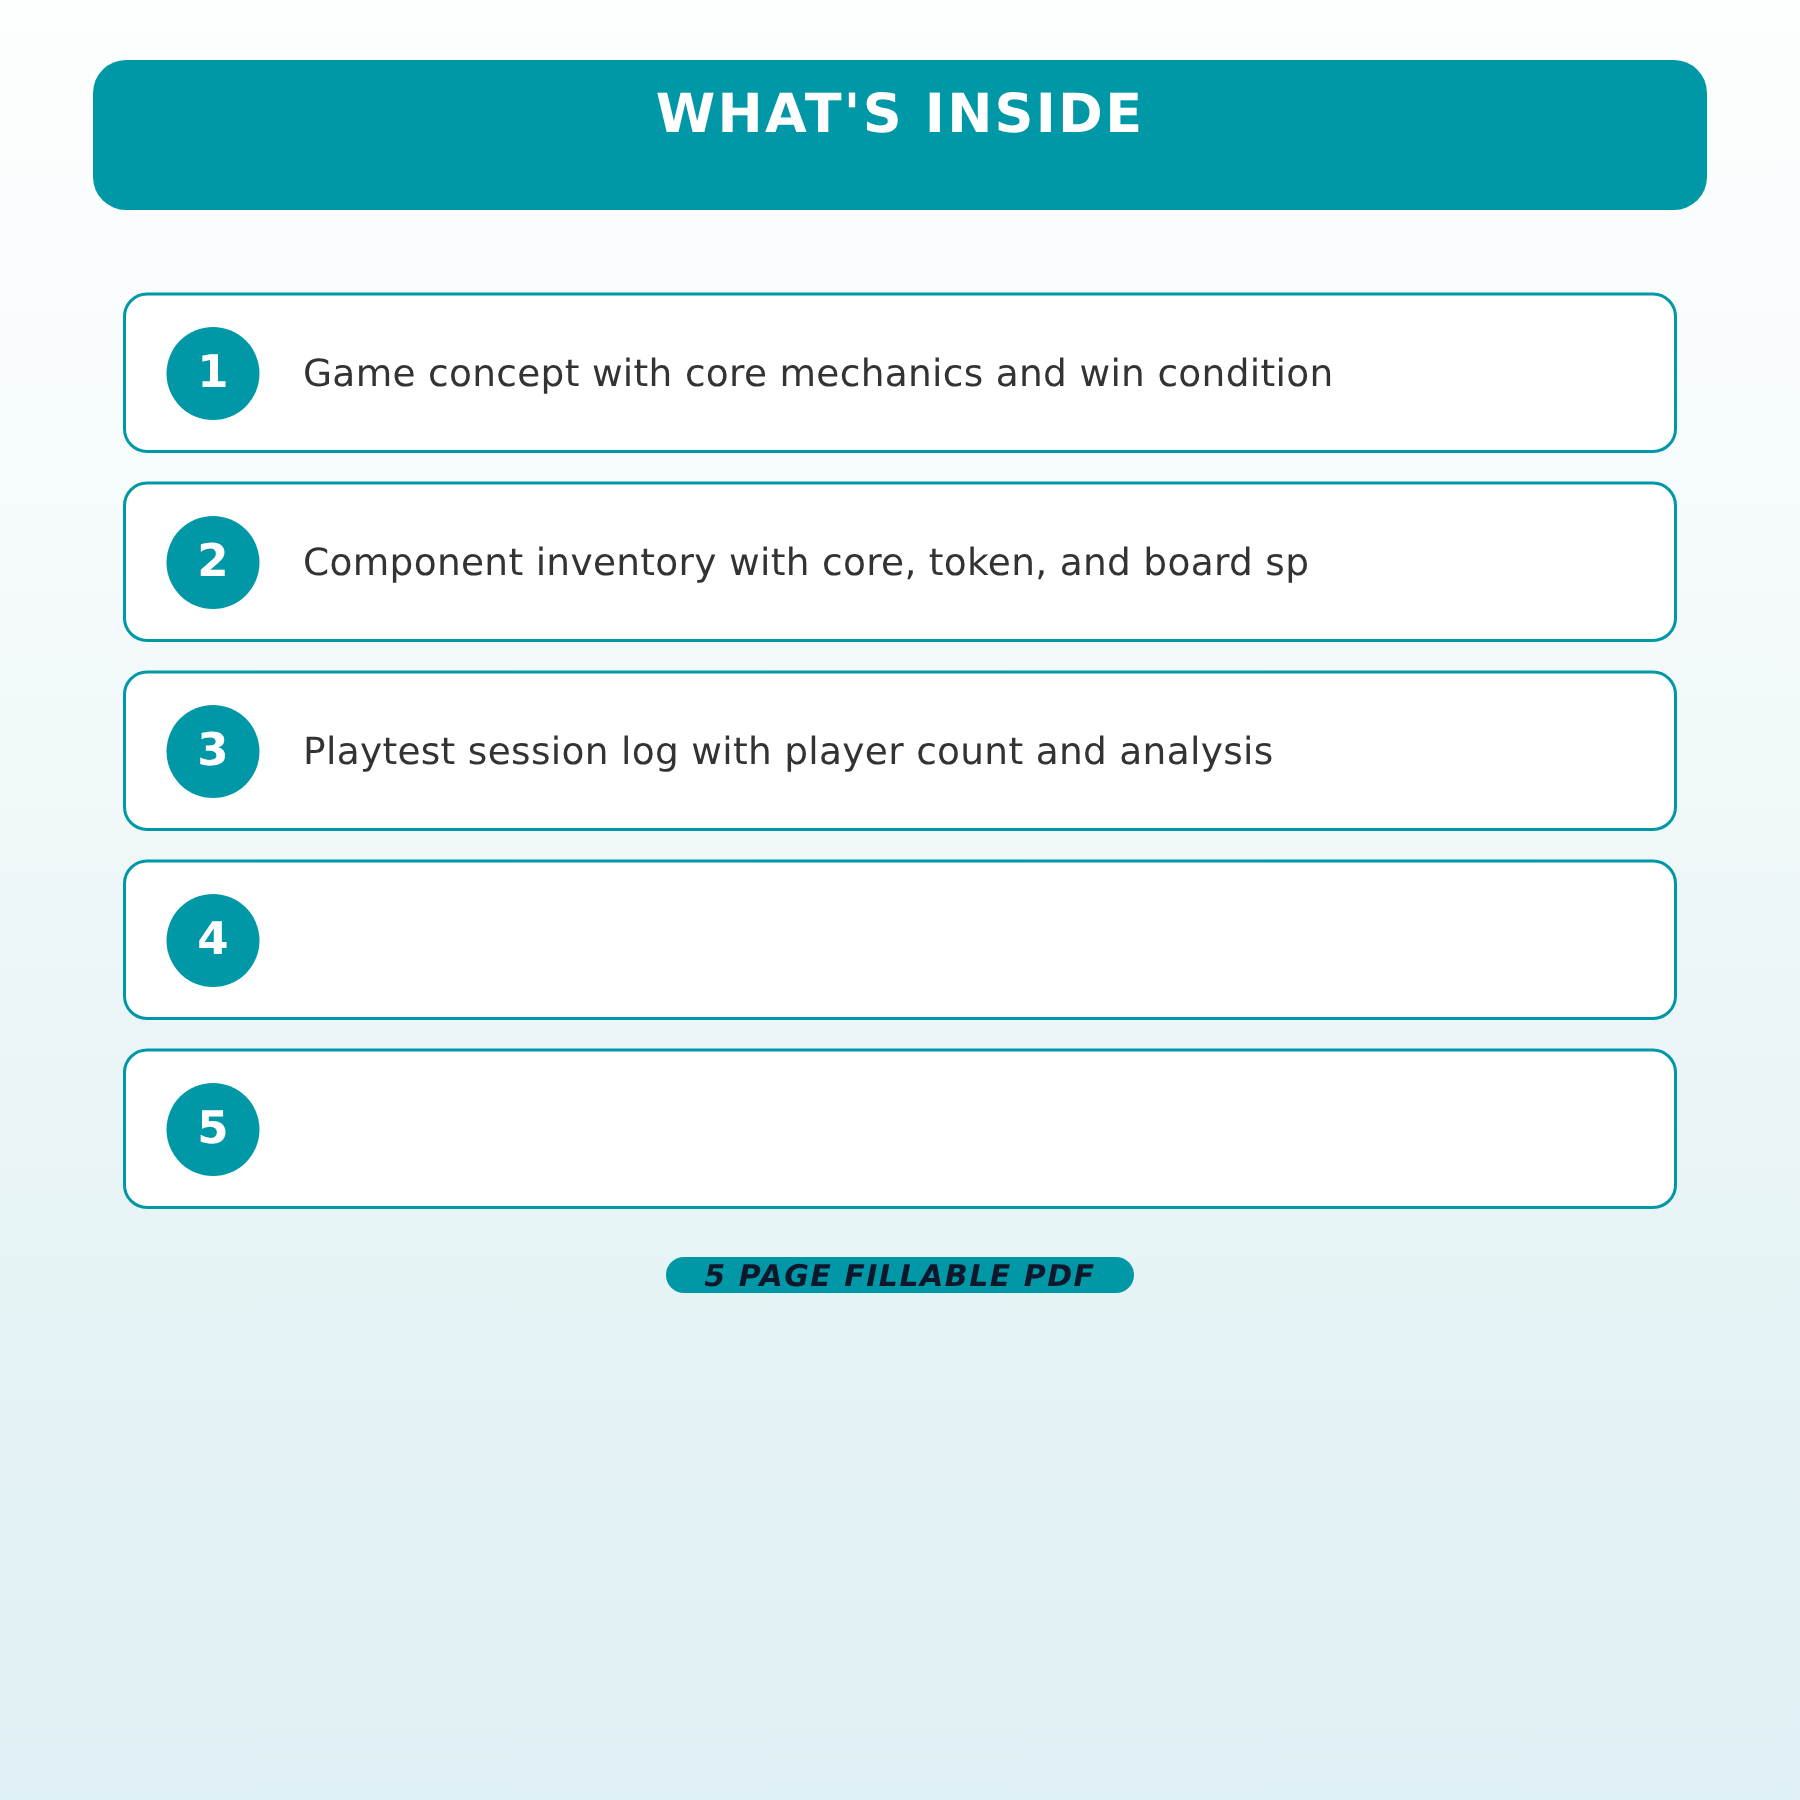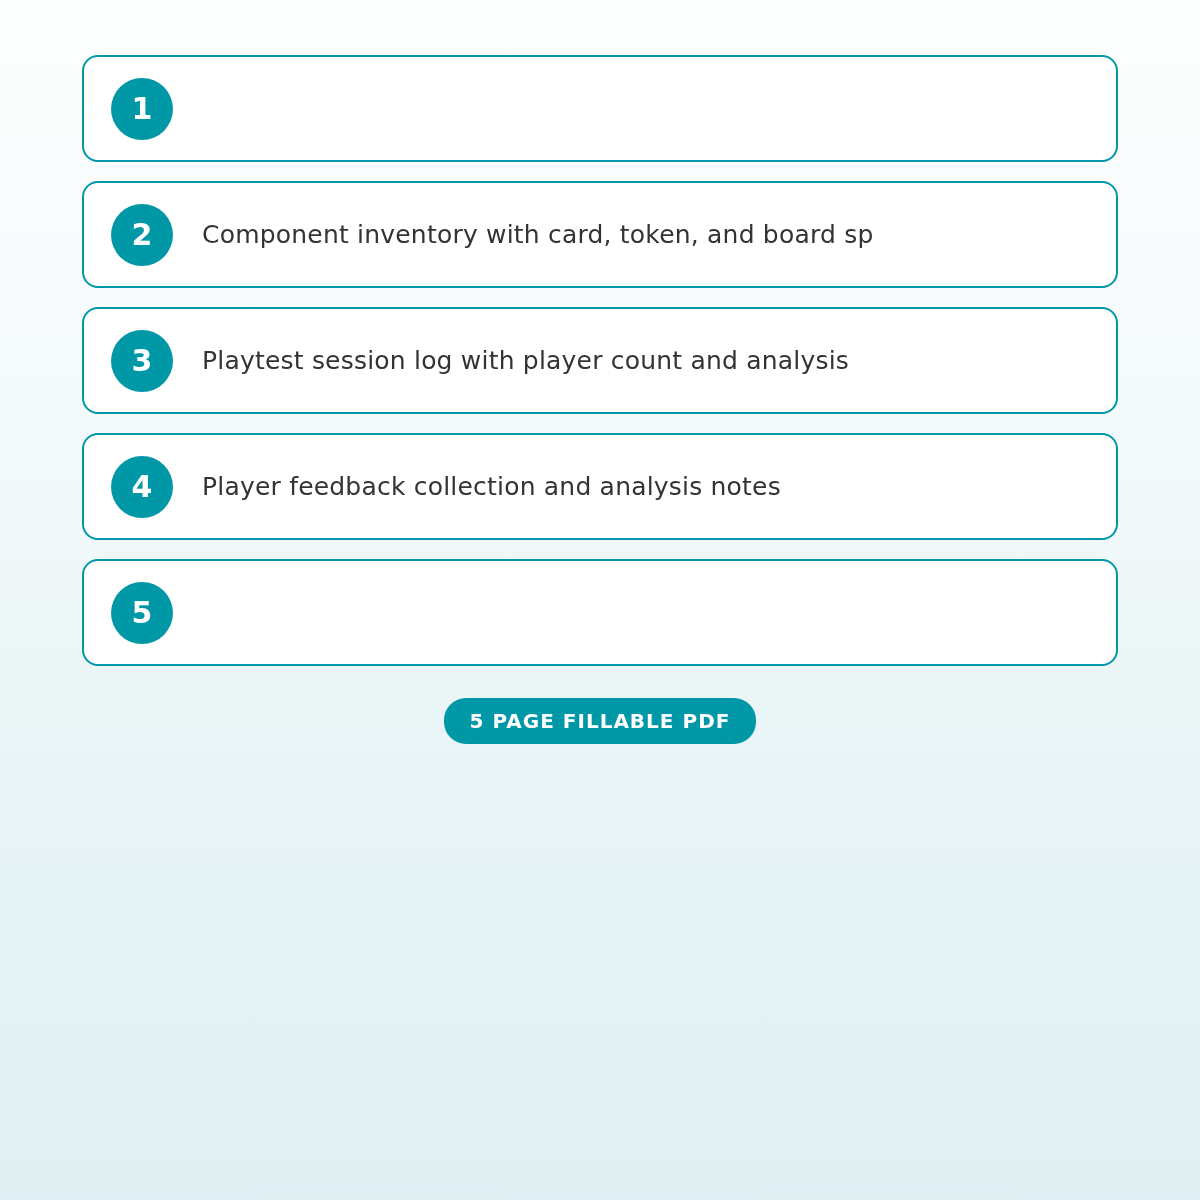--- a/index.html
+++ b/index.html
@@ -76,53 +76,57 @@
   }
 
   .badge-row {
     display: flex;
     justify-content: center;
     margin-top: 32px;
   }
 
   .badge {
     background: #0097a7;
-    color: #ffffff;
+    color: #0f172a;
     font-size: 20px;
     font-weight: bold;
     letter-spacing: 1px;
-    padding: 11px 26px;
+    padding: 0 26px;
     border-radius: 22px;
+    font-style: italic;
   }
 </style>
 </head>
 <body>
 
 <div class="page">
 
+  <header class="header">
+    <h1>WHAT'S INSIDE</h1>
+  </header>
 
   <main class="list">
 
     <div class="item">
       <div class="num-circle">1</div>
+      <div class="item-text">Game concept with core mechanics and win condition</div>
     </div>
 
     <div class="item">
       <div class="num-circle">2</div>
-      <div class="item-text">Component inventory with card, token, and board sp</div>
+      <div class="item-text">Component inventory with core, token, and board sp</div>
     </div>
 
     <div class="item">
       <div class="num-circle">3</div>
       <div class="item-text">Playtest session log with player count and analysis</div>
     </div>
 
     <div class="item">
       <div class="num-circle">4</div>
-      <div class="item-text">Player feedback collection and analysis notes</div>
     </div>
 
     <div class="item">
       <div class="num-circle">5</div>
     </div>
 
   </main>
 
   <div class="badge-row">
     <div class="badge">5 PAGE FILLABLE PDF</div>

